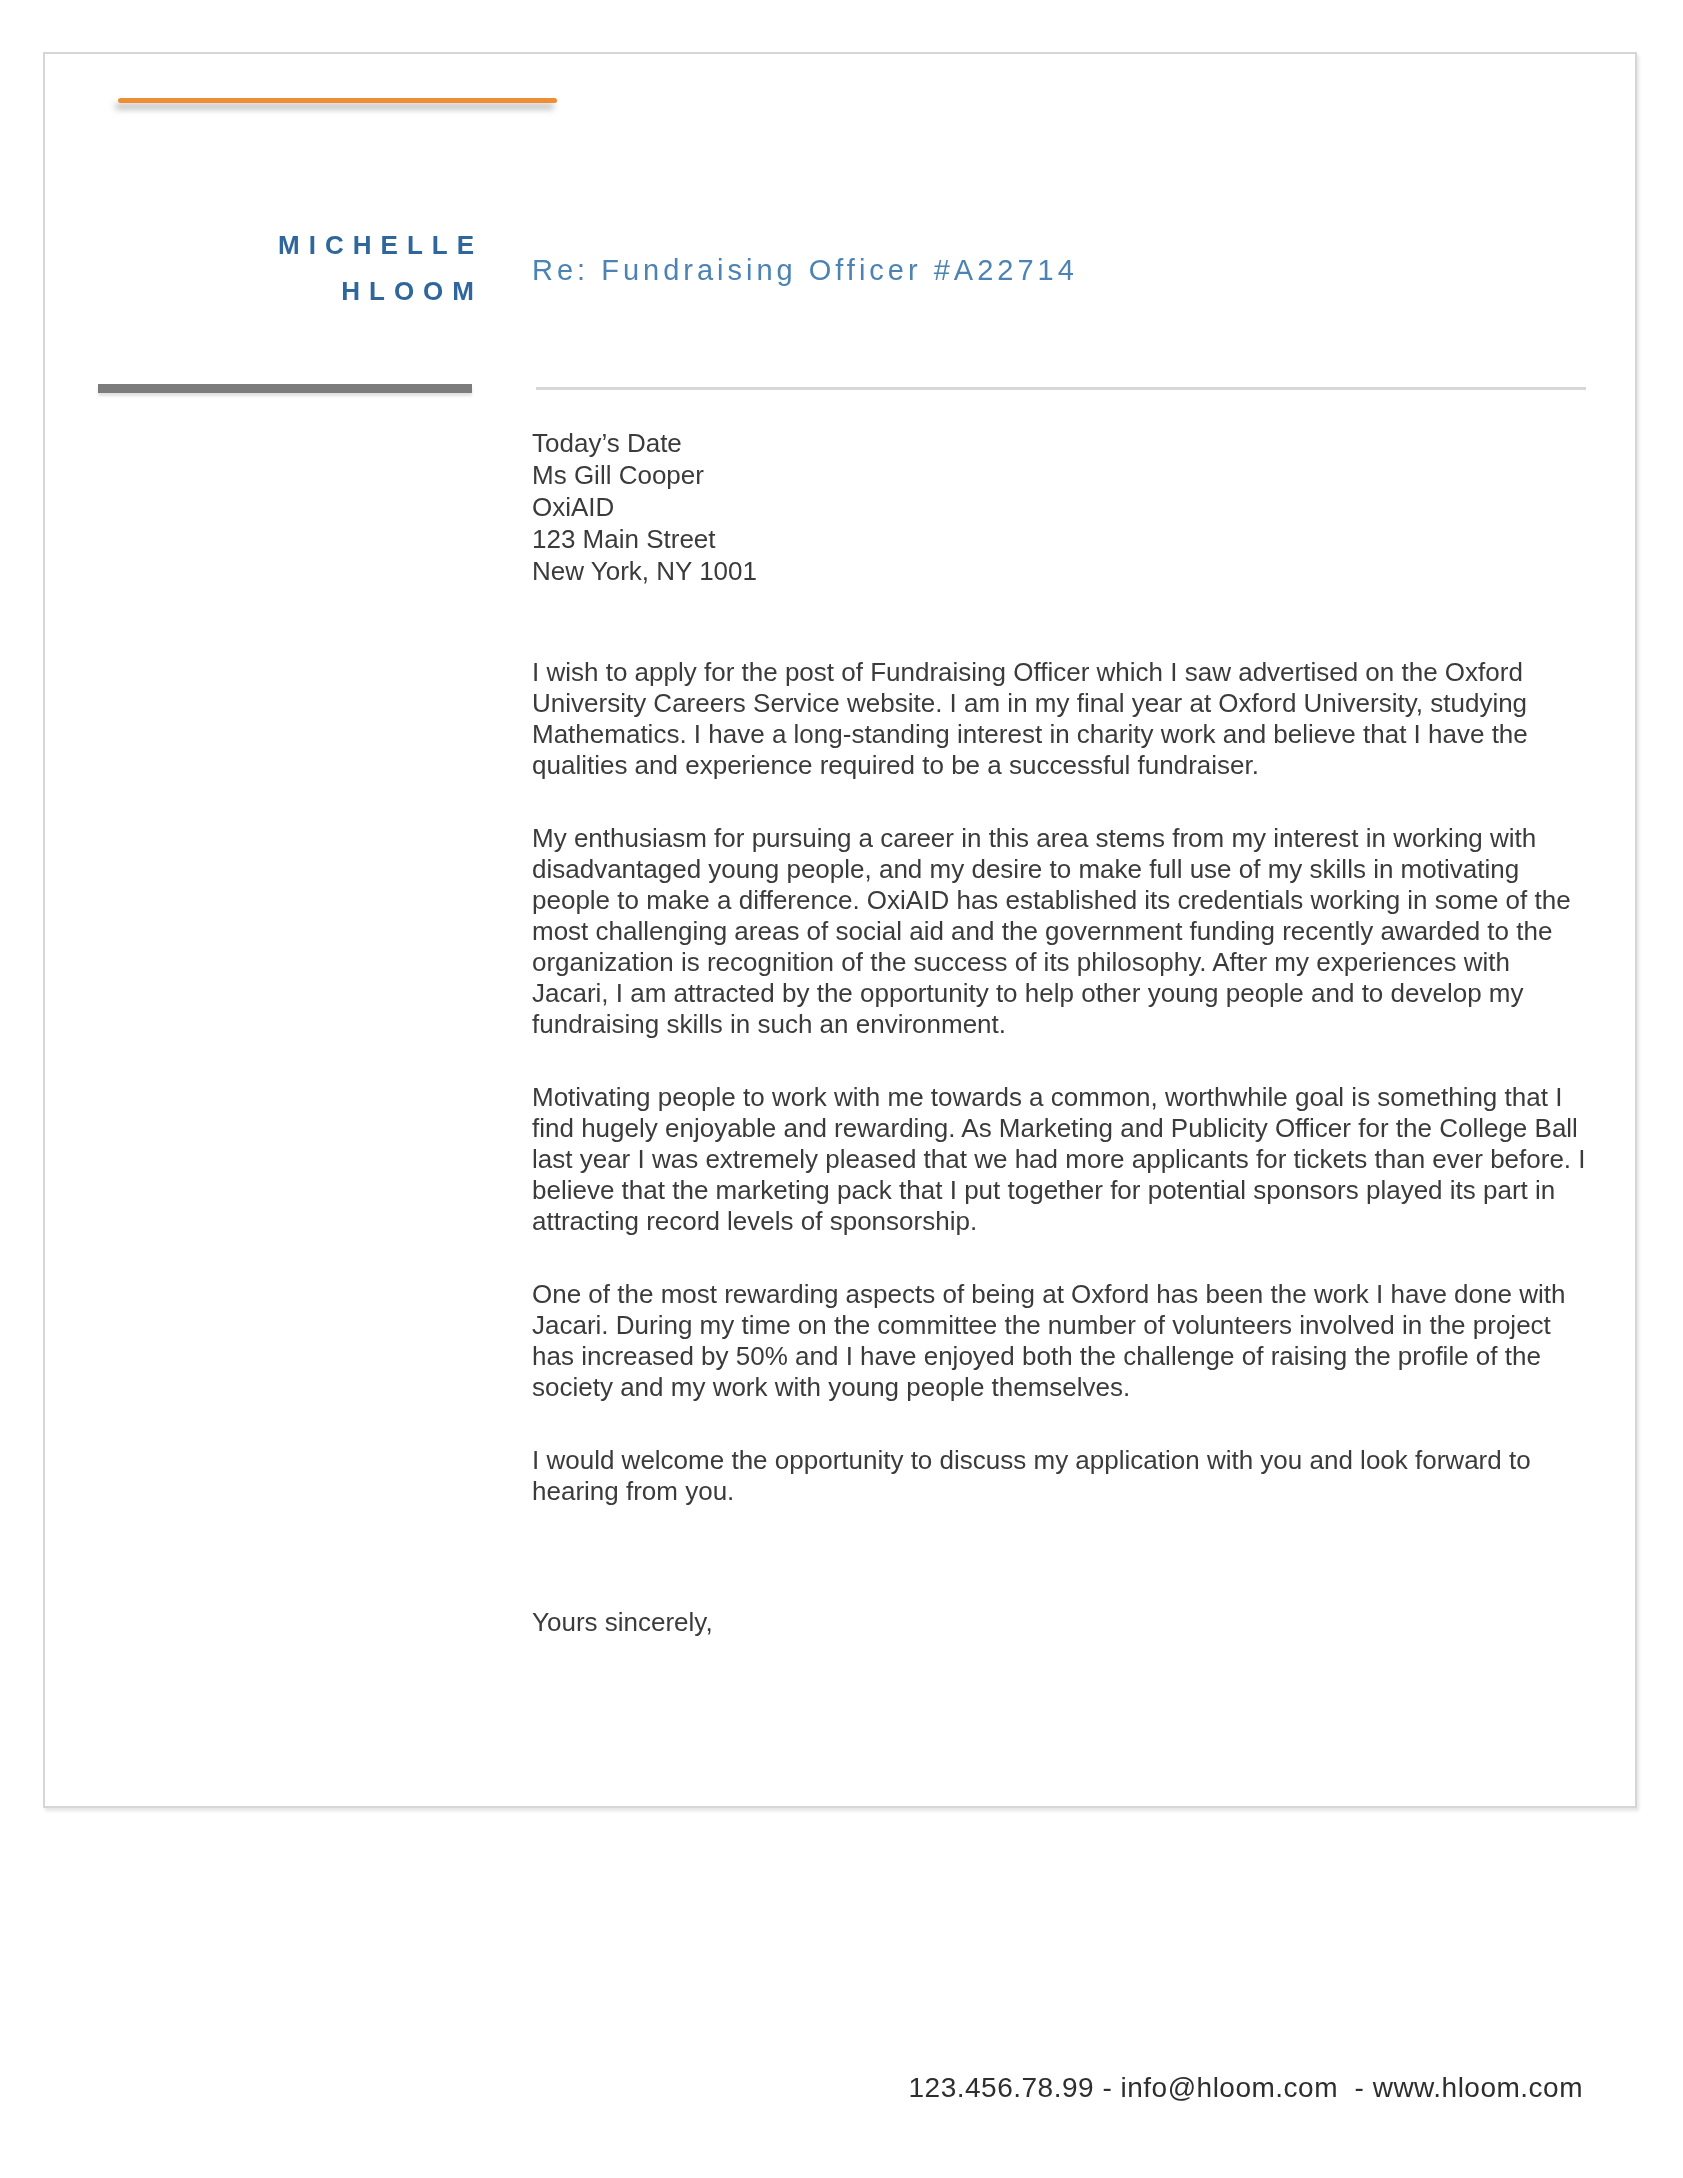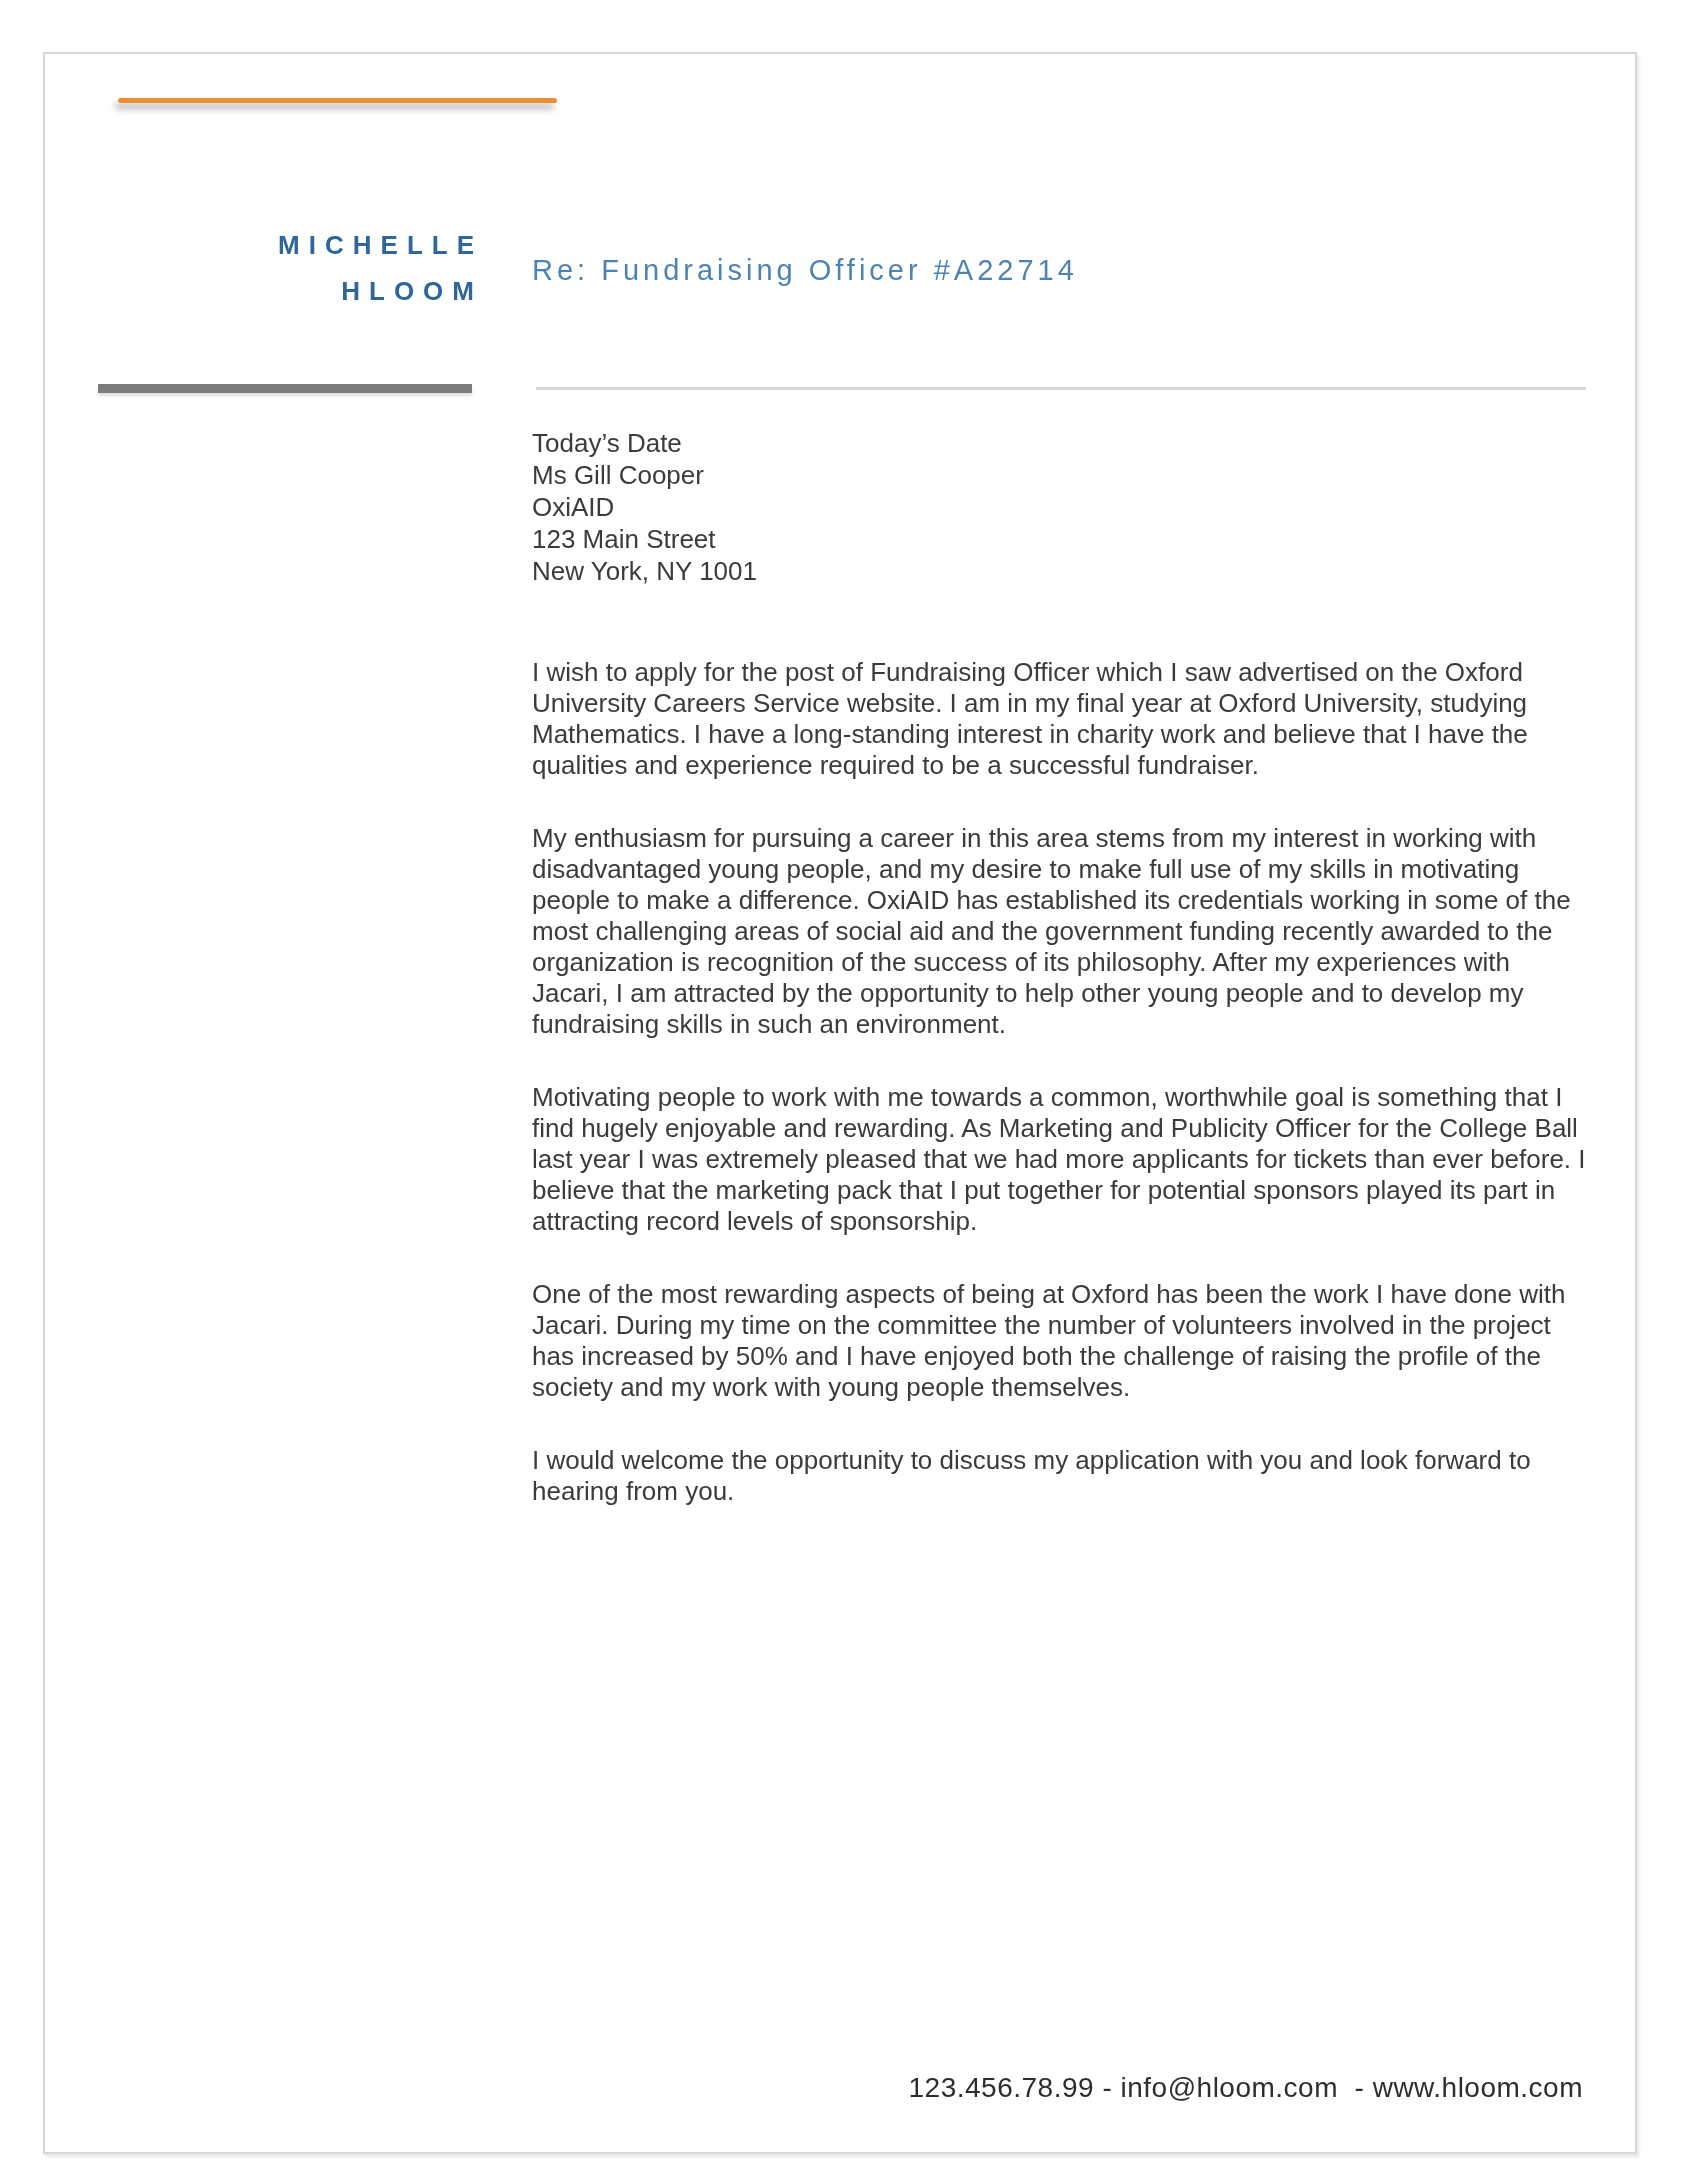--- a/index.html
+++ b/index.html
@@ -12,21 +12,21 @@
     position: relative;
     width: 1683px;
     height: 2178px;
     overflow: hidden;
   }
   .page {
     position: absolute;
     left: 43px;
     top: 52px;
     width: 1594px;
-    height: 2102px;
+    height: 1756px;
     box-sizing: border-box;
     background: #ffffff;
     border: 2px solid var(--page-border, #d6d6d6);
     box-shadow: 2px 3px 3px rgba(0,0,0,0.10);
   }
   .accent-line {
     position: absolute;
     left: 73px;
     top: 44px;
     width: 439px;
@@ -135,20 +135,21 @@
       <div>New York, NY 1001</div>
     </div>
 
     <p class="first-para">I wish to apply for the post of Fundraising Officer which I saw advertised on the Oxford University Careers Service website. I am in my final year at Oxford University, studying Mathematics. I have a long-standing interest in charity work and believe that I have the qualities and experience required to be a successful fundraiser.</p>
     <p>My enthusiasm for pursuing a career in this area stems from my interest in working with disadvantaged young people, and my desire to make full use of my skills in motivating people to make a difference. OxiAID has established its credentials working in some of the most challenging areas of social aid and the government funding recently awarded to the organization is recognition of the success of its philosophy. After my experiences with Jacari, I am attracted by the opportunity to help other young people and to develop my fundraising skills in such an environment.</p>
     <p>Motivating people to work with me towards a common, worthwhile goal is something that I find hugely enjoyable and rewarding. As Marketing and Publicity Officer for the College Ball last year I was extremely pleased that we had more applicants for tickets than ever before. I believe that the marketing pack that I put together for potential sponsors played its part in attracting record levels of sponsorship.</p>
     <p>One of the most rewarding aspects of being at Oxford has been the work I have done with Jacari. During my time on the committee the number of volunteers involved in the project has increased by 50% and I have enjoyed both the challenge of raising the profile of the society and my work with young people themselves.</p>
     <p>I would welcome the opportunity to discuss my application with you and look forward to hearing from you.</p>
 
     <div class="closing">
+      <div>Yours sincerely,</div>
     </div>
 
   </div>
 
   <div class="page-footer">
     <span>123.456.78.99 - info@hloom.com&nbsp; - www.hloom.com</span>
   </div>
 
 </div>
 

